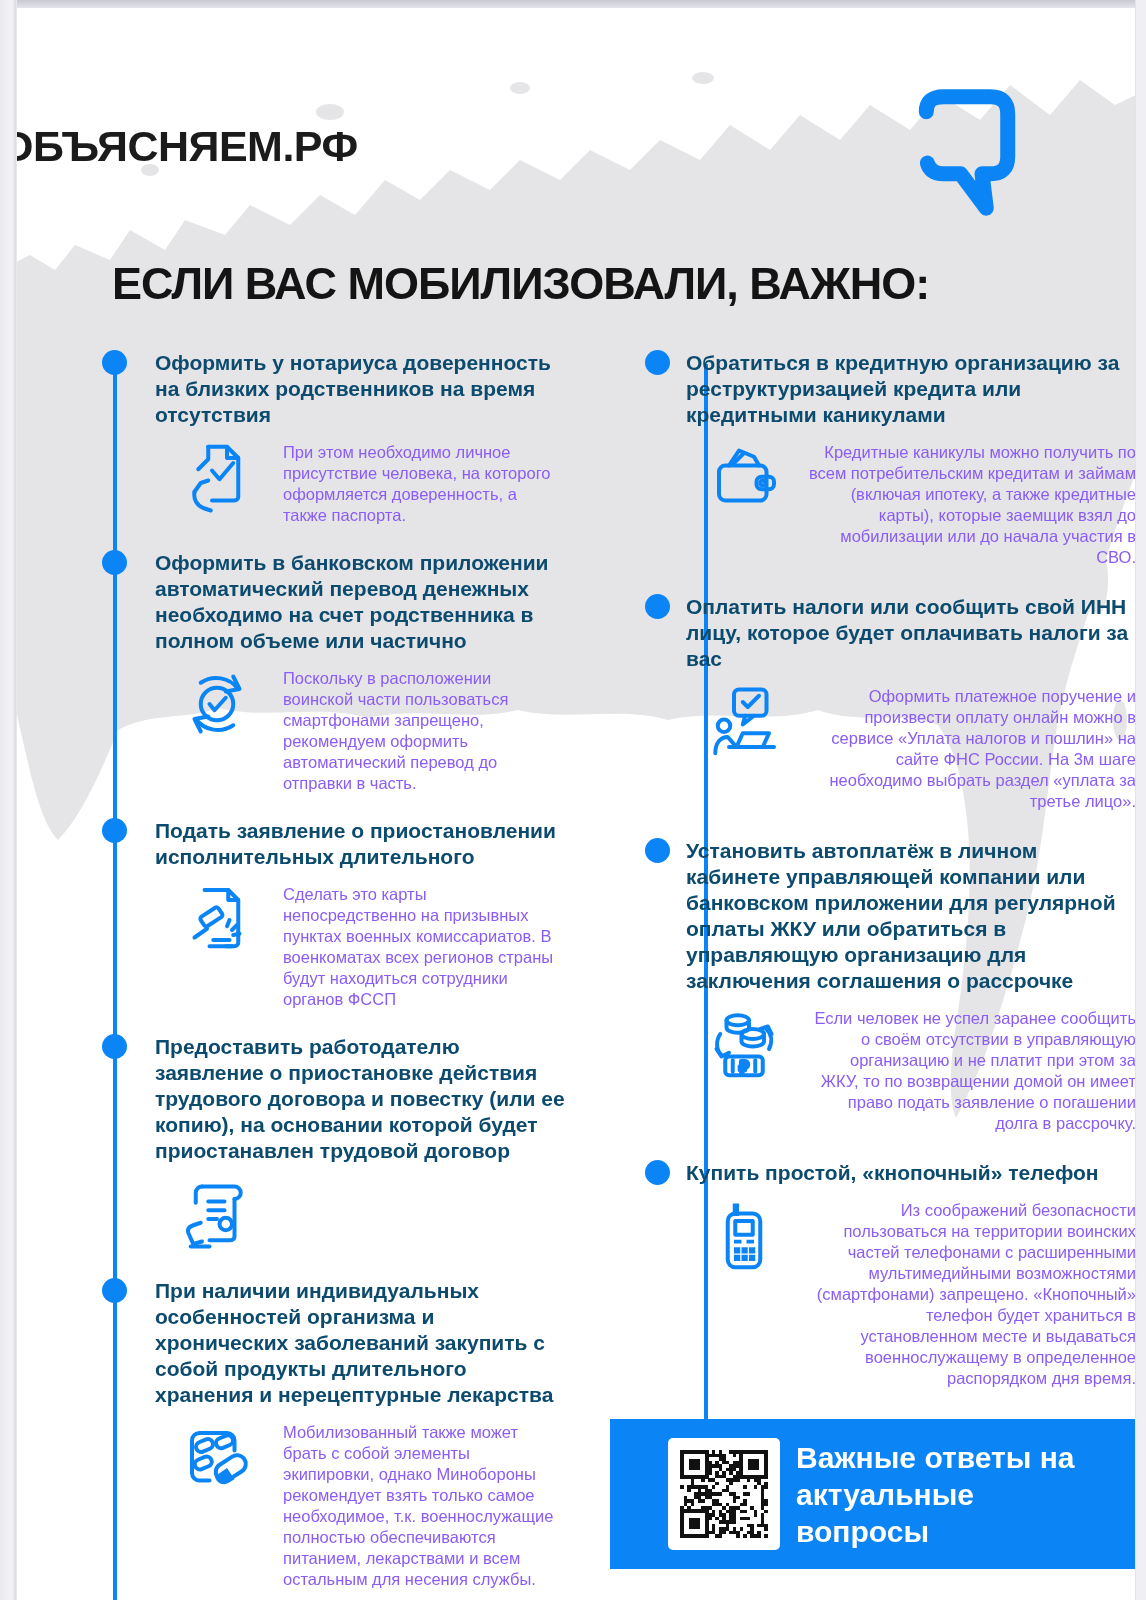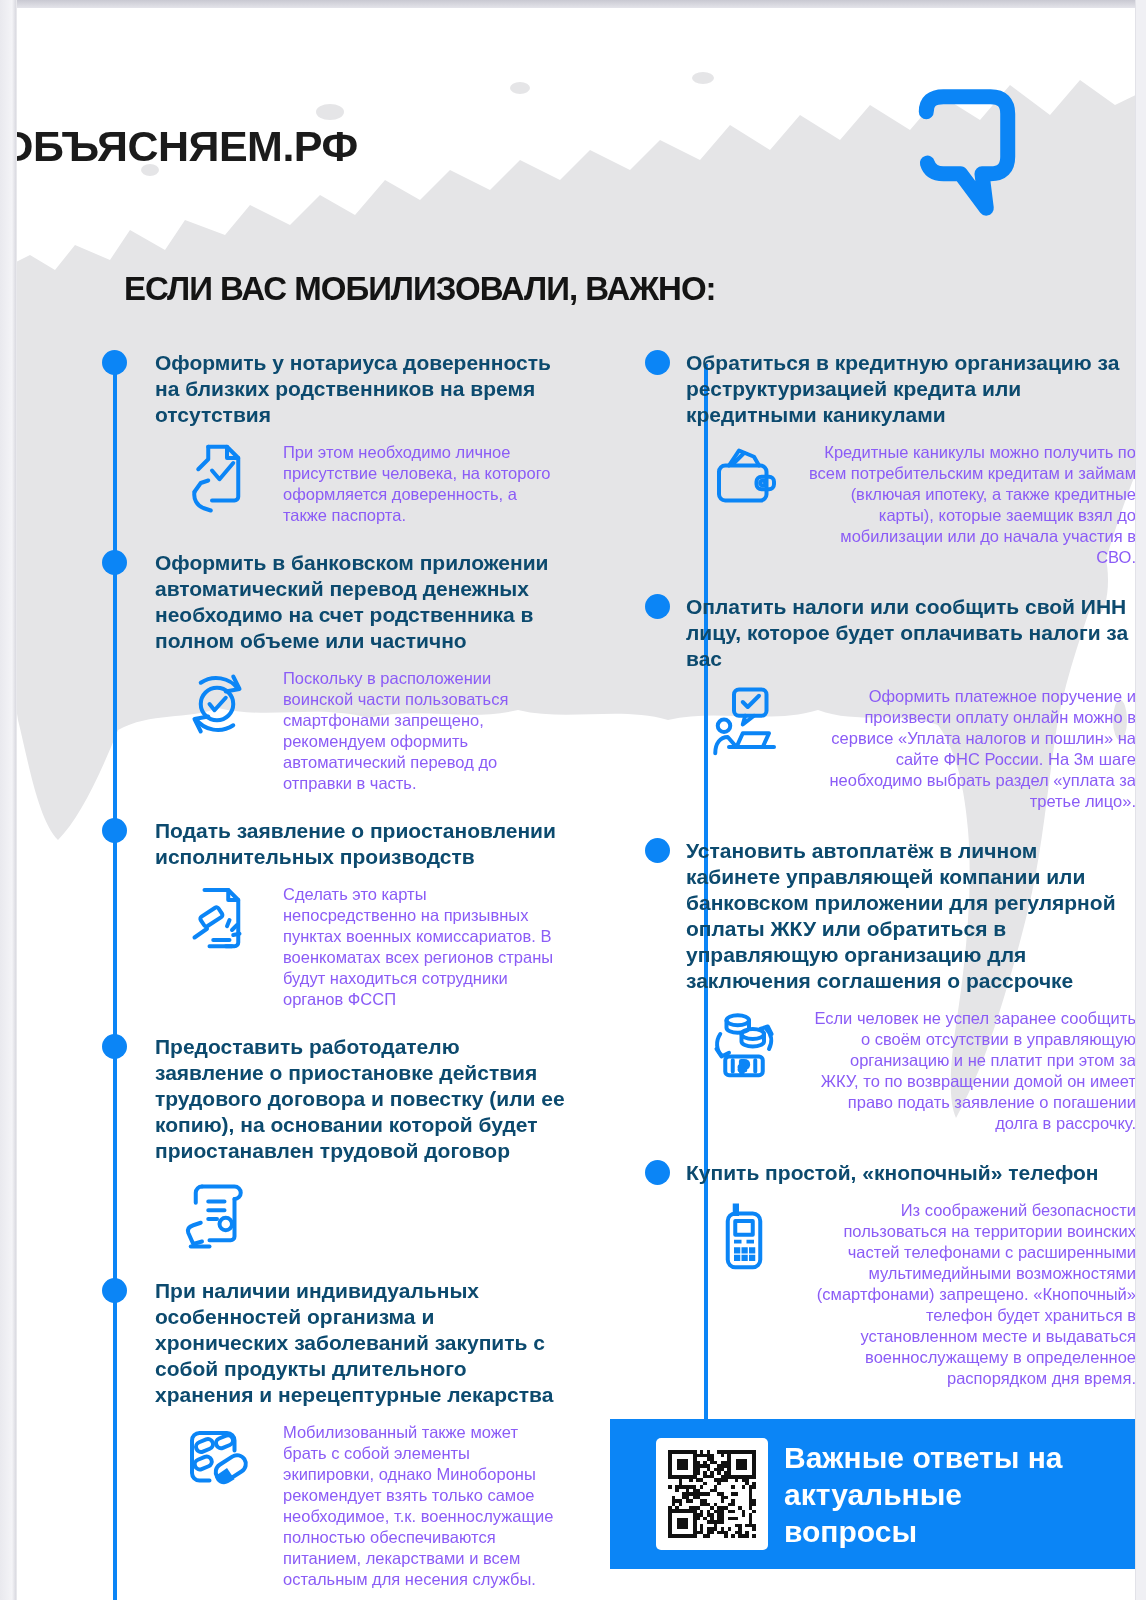--- a/index.html
+++ b/index.html
@@ -16,22 +16,22 @@
   .map{position:absolute;left:0;top:20px;z-index:0;}
   .content{position:relative;z-index:1;}
   
   .logo-text{
     position:absolute;top:122px;left:0;width:947px;text-align:left;
     font-size:43px;font-weight:bold;letter-spacing:-0.5px;color:#1b1b1b;
   }
   .logo-bubble{position:absolute;left:912px;top:86px;}
   
   .title{
-    position:absolute;left:112px;top:258px;margin:12px;width:980px;
-    font-size:33px;font-weight:bold;letter-spacing:-1px;color:#141414;
+    position:absolute;left:112px;top:258px;margin:0;width:980px;
+    font-size:45px;font-weight:bold;letter-spacing:-1px;color:#141414;
   }
   
   .cols{
     position:absolute;left:95px;top:350px;width:1041px;
     display:grid;grid-template-columns:470px 1fr;column-gap:26px;align-items:start;
   }
   .col{position:relative;}
   .col-left{padding-left:60px;}
   .col-right{padding-left:48px;}
   .tl{position:absolute;left:18px;top:14px;bottom:4px;width:4px;background:var(--accent);}
@@ -48,21 +48,21 @@
   .icw{width:80px;height:80px;margin-left:22px;}
   .col-right .icw{margin-left:18px;}
   .b{margin:4px 0 0 0;font-size:16.5px;line-height:21px;color:#8b5cf6;max-width:272px;}
   .col-right .b{max-width:352px;text-align:right;}
   .ic{width:80px;height:80px;display:block;}
   .ic *{stroke:var(--accent);stroke-width:3.2;fill:none;stroke-linecap:round;stroke-linejoin:round;}
   .ic .f{fill:var(--accent);stroke:none;}
   
   .banner{
     margin:30px 0 0 -29px;width:calc(100% + 29px);height:150px;background:var(--accent);
-    display:flex;align-items:center;padding-left:46px;box-sizing:border-box;gap:16px;
+    display:flex;align-items:center;padding-left:58px;box-sizing:border-box;gap:16px;
   }
   .qr-tile{width:112px;height:112px;background:#ffffff;border-radius:5px;display:flex;align-items:center;justify-content:center;flex:0 0 auto;}
   .banner-text{color:#ffffff;font-size:30px;line-height:37px;font-weight:bold;max-width:300px;}
   :root{--accent:#0b85f6;}
 </style>
 </head>
 <body>
 
 <div class="sheet">
 
@@ -127,21 +127,21 @@
                 <circle cx="32" cy="32" r="13"></circle>
                 <path d="M26 32l4 5 9-10"></path>
               </svg>
             </div>
             <p class="b">Поскольку в расположении воинской части пользоваться смартфонами запрещено, рекомендуем оформить автоматический перевод до отправки в часть.</p>
           </div>
         </article>
 
         <article class="item">
           <span class="dot"></span>
-          <h3 class="h">Подать заявление о приостановлении исполнительных производств</h3>
+          <h3 class="h">Подать заявление о приостановлении исполнительных длительного</h3>
           <div class="detail">
             <div class="icw">
               <svg class="ic" viewBox="0 0 64 64">
                 <path d="M22 8h19l8 8v34a3 3 0 0 1-3 3h-7"></path>
                 <path d="M41 8v8h8"></path>
                 <rect x="19" y="25" width="17" height="9" rx="2" transform="rotate(-33 27.5 29.5)"></rect>
                 <path d="M14 46l10-7"></path>
                 <path d="M29 48h13M26 53h18"></path>
                 <path d="M40 37l2-5M44 40l4-4M45 44l5-1"></path>
               </svg>

